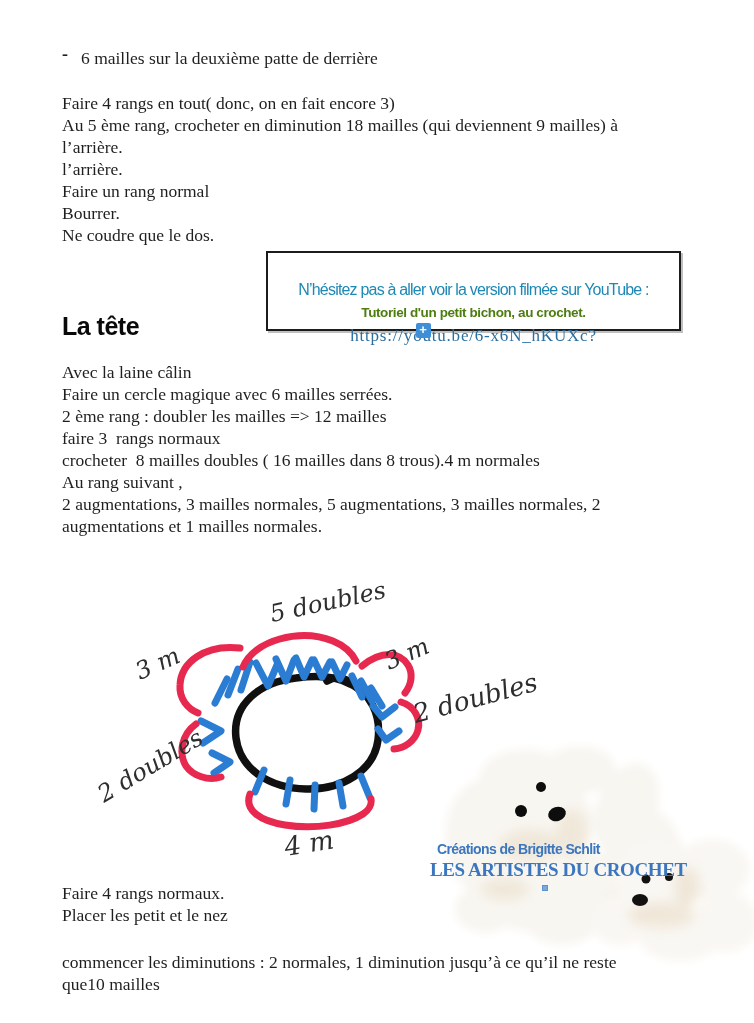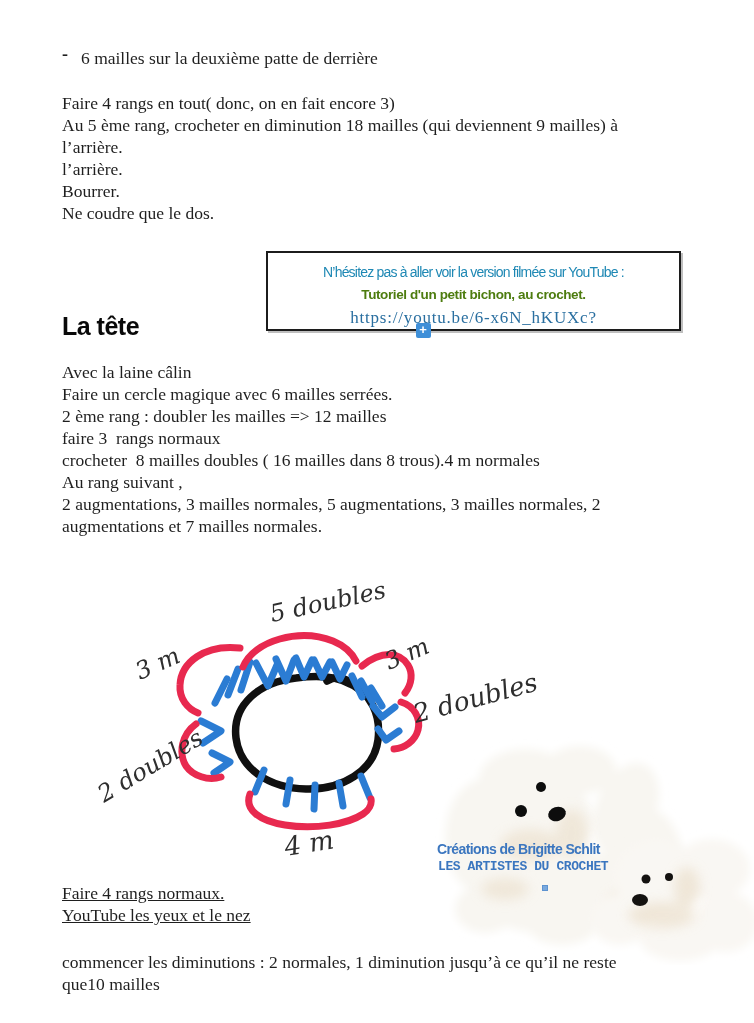--- a/index.html
+++ b/index.html
@@ -16,59 +16,60 @@
   .heading{
     position:absolute;left:62px;top:312px;
     font-family:"Liberation Sans", sans-serif;font-weight:bold;font-size:25px;letter-spacing:-0.5px;color:#090909;text-align:right;
   }
   
   .yt-box{
     position:absolute;left:266px;top:251px;width:411px;height:76px;
     border:2px solid #1c1c1c;background:#ffffff;text-align:center;
     box-shadow:2px 2px 0 rgba(0,0,0,0.25);
   }
-  .yt-line1{margin-top:7px;font-family:"Liberation Sans",sans-serif;font-size:14px;letter-spacing:-0.8px;line-height:24px;color:#1e88b4;}
+  .yt-line1{margin-top:25px;font-family:"Liberation Sans",sans-serif;font-size:16px;letter-spacing:-0.8px;line-height:24px;color:#1e88b4;}
   .yt-line2{font-family:"Liberation Sans",sans-serif;font-size:13.5px;letter-spacing:-0.4px;line-height:22px;color:#4d7c0f;font-weight:bold;}
   .yt-line3{font-family:"Liberation Serif",serif;font-size:17px;letter-spacing:0.8px;line-height:23px;color:#2a6fa0;}
   .plus-icon{
     position:absolute;left:50%;bottom:-9px;transform:translateX(-58px);
     width:15px;height:15px;background:#3e8fd8;border-radius:2px;
     color:#ffffff;font-family:"Liberation Sans",sans-serif;font-size:13px;font-weight:bold;
     line-height:14px;text-align:center;cursor:pointer;
   }
   
   .diagram{position:absolute;left:60px;top:558px;width:520px;height:322px;}
   .hand{font-family:"DejaVu Serif",serif;font-style:italic;fill:#2e2e2e;}
   
   .photo{position:absolute;left:430px;top:737px;width:324px;height:228px;}
   .photo-caption1{
     position:absolute;left:7px;top:104px;
     font-family:"Liberation Sans",sans-serif;font-weight:bold;font-size:14px;letter-spacing:-0.6px;color:#3b76bf;
   }
   .photo-caption2{
-    position:absolute;left:8px;top:122px;
-    font-family:Liberation Mono, monospace;font-weight:bold;font-size:13px;letter-spacing:-0.4px;color:#3b76bf;
+    position:absolute;left:0;top:122px;
+    font-family:Liberation Serif, serif;font-weight:bold;font-size:19px;letter-spacing:-0.4px;color:#3b76bf;
   }
   .mini-square{position:absolute;left:112px;top:148px;width:6px;height:6px;background:#7aa9de;border:1px solid #5d93d0;box-sizing:border-box;}
 </style>
 </head>
 <body>
 
 <div class="page">
 
   <div class="bullet-row">
     <span class="bullet-dash">-</span>
     <span class="bullet-text">6 mailles sur la deuxième patte de derrière</span>
   </div>
 
   <div class="para" style="top:92px;">
     <div class="serifline">Faire 4 rangs en tout( donc, on en fait encore 3)</div>
     <div class="serifline">Au 5 ème rang, crocheter en diminution 18 mailles (qui deviennent 9 mailles) à</div>
     <div class="serifline">l’arrière.</div>
     <div class="serifline">l’arrière.</div>
+    <div class="serifline">Faire un rang normal</div>
     <div class="serifline">Bourrer.</div>
     <div class="serifline">Ne coudre que le dos.</div>
   </div>
 
   <div class="yt-box">
     <div class="yt-line1">N’hésitez pas à aller voir la version filmée sur YouTube :</div>
     <div class="yt-line2">Tutoriel d'un petit bichon, au crochet.</div>
     <div class="yt-line3">https://youtu.be/6-x6N_hKUXc?</div>
     <div class="plus-icon">+</div>
   </div>
@@ -76,21 +77,21 @@
   <div class="heading">La tête</div>
 
   <div class="para" style="top:361px;">
     <div class="serifline">Avec la laine câlin</div>
     <div class="serifline">Faire un cercle magique avec 6 mailles serrées.</div>
     <div class="serifline">2 ème rang : doubler les mailles =&gt; 12 mailles</div>
     <div class="serifline">faire 3  rangs normaux</div>
     <div class="serifline">crocheter  8 mailles doubles ( 16 mailles dans 8 trous).4 m normales</div>
     <div class="serifline">Au rang suivant ,</div>
     <div class="serifline">2 augmentations, 3 mailles normales, 5 augmentations, 3 mailles normales, 2</div>
-    <div class="serifline">augmentations et 7 mailles normales.</div>
+    <div class="serifline">augmentations et 1 mailles normales.</div>
   </div>
 
   <div class="diagram">
     <svg width="520" height="322" viewBox="60 558 520 322">
 
       <g stroke="#101010" stroke-width="7.5" fill="none" stroke-linecap="round" stroke-linejoin="round">
         <path d="M 346 682 C 372 692 381 716 378 740 C 374 771 342 790 306 789 C 269 788 240 769 236 738 C 232 705 259 682 296 678 C 318 675 338 677 350 684"></path>
         <path d="M 352 684 C 345 677 335 676 327 681"></path>
       </g>
 
@@ -193,23 +194,23 @@
         <circle cx="216" cy="142" r="4.5"></circle>
         <circle cx="239" cy="140" r="4"></circle>
         <ellipse cx="210" cy="163" rx="8" ry="6"></ellipse>
       </g>
     </svg>
     <div class="photo-caption1">Créations de Brigitte Schlit</div>
     <div class="photo-caption2">LES ARTISTES DU CROCHET</div>
     <div class="mini-square"></div>
   </div>
 
-  <div class="para" style="top:882px;text-decoration:underline;">
+  <div class="para" style="top:882px;">
     <div class="serifline">Faire 4 rangs normaux.</div>
-    <div class="serifline">YouTube les yeux et le nez</div>
+    <div class="serifline">Placer les petit et le nez</div>
   </div>
 
   <div class="para" style="top:951px;">
     <div class="serifline">commencer les diminutions : 2 normales, 1 diminution jusqu’à ce qu’il ne reste</div>
     <div class="serifline">que10 mailles</div>
   </div>
 
 </div>
 
 </body></html>

